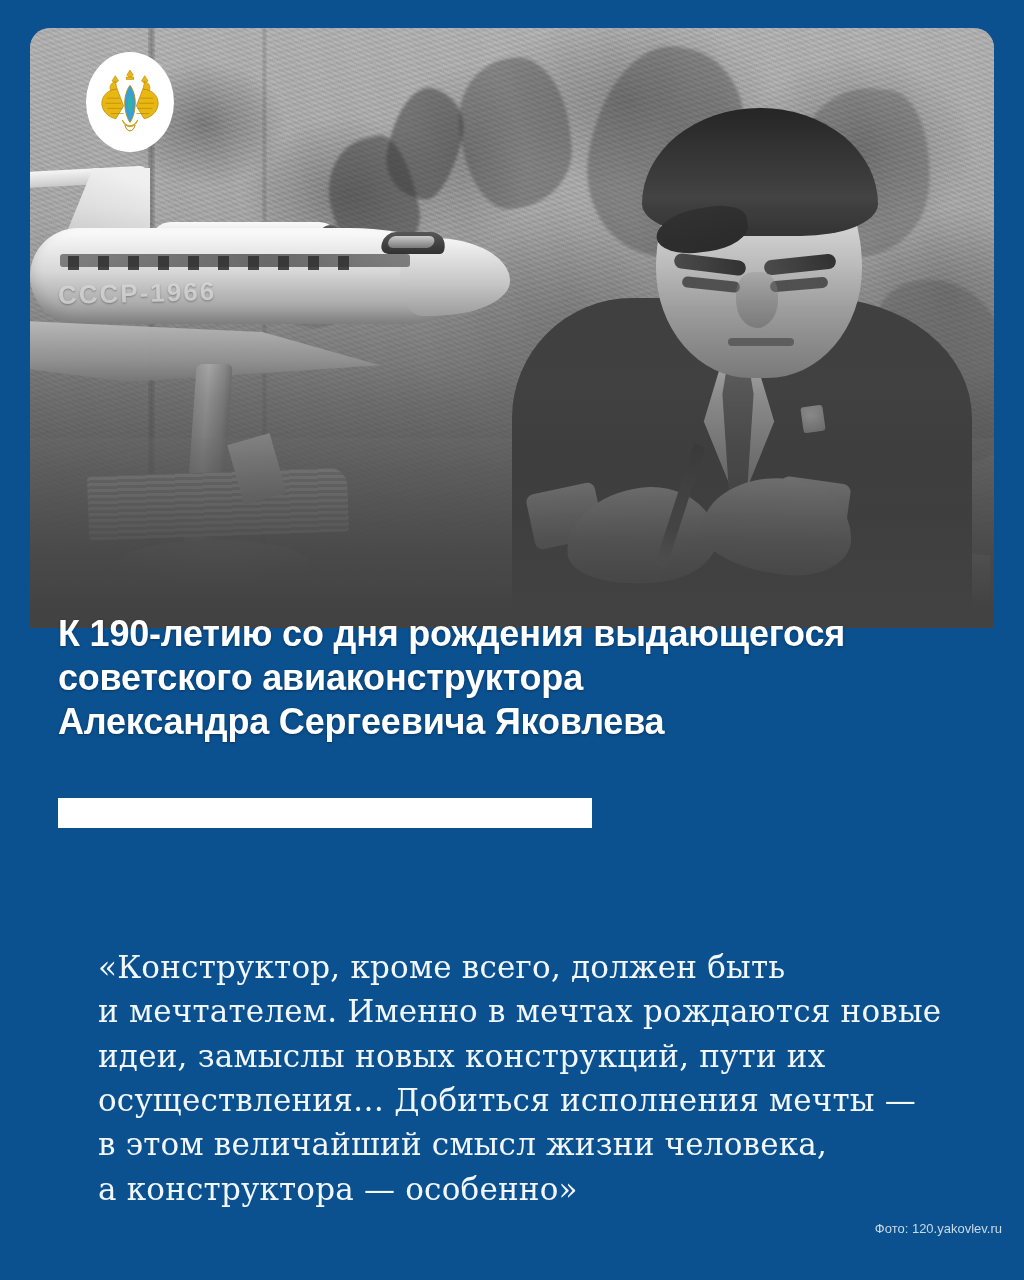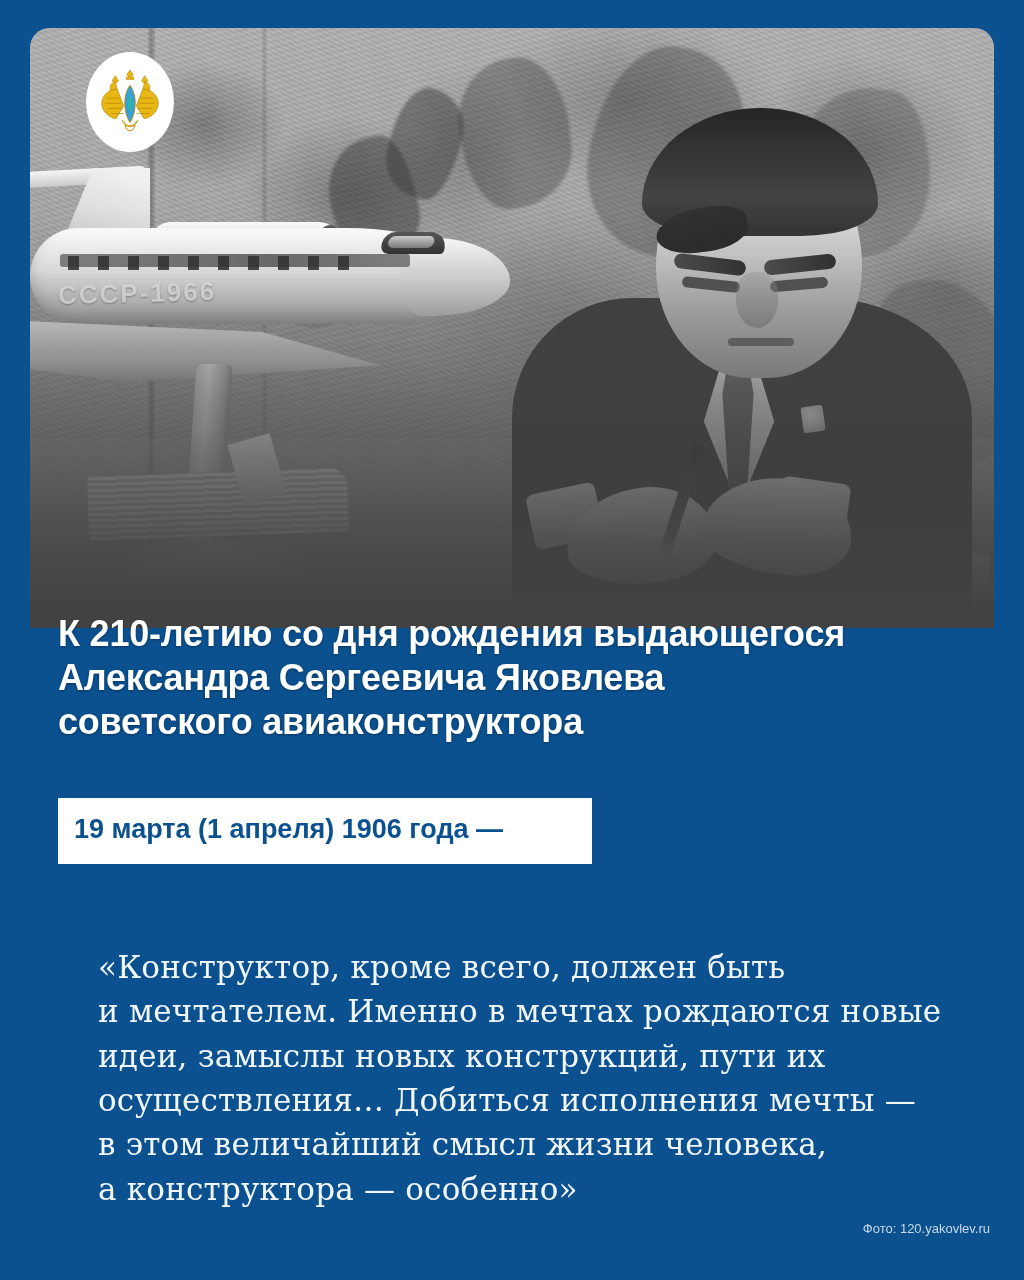--- a/index.html
+++ b/index.html
@@ -359,21 +359,21 @@
     font-size: 31px;
     line-height: 1.43;
     letter-spacing: .2px;
     z-index: 7;
   }
   .quote .ln { display: block; white-space: nowrap; }
 
   
   .credit {
     position: absolute;
-    right: 34px;
+    right: 22px;
     top: 1222px;
     color: #c9d9e8;
     font: 400 13px/1 "Liberation Sans", sans-serif;
     z-index: 7;
   }
 </style>
 </head>
 <body>
 
 <div class="poster">
@@ -461,27 +461,26 @@
         <path d="M50 30 C44 38 41 50 42 62 C43 74 46 82 50 88 C54 82 57 74 58 62 C59 50 56 38 50 30 Z" fill="#37a0d8" stroke="#b98a06" stroke-width="1.4"></path>
         <path d="M50 44 C47 50 46 58 47 66 L50 72 L53 66 C54 58 53 50 50 44 Z" fill="#2fb3a7"></path>
 
         <path d="M38 84 C44 96 56 96 62 84 C58 98 42 98 38 84 Z" fill="#e8b713" stroke="#b98a06" stroke-width="1.1"></path>
         <path d="M42 92 C46 104 54 104 58 92 C56 104 44 104 42 92 Z" fill="#e8b713" stroke="#b98a06" stroke-width="1"></path>
       </g>
     </svg>
   </div>
 
   <div class="headline">
-    <span class="ln">К 210-летию со дня рождения выдающегося</span>
+    <span class="ln">К 190-летию со дня рождения выдающегося</span>
+    <span class="ln">советского авиаконструктора</span>
     <span class="ln">Александра Сергеевича Яковлева</span>
-    <span class="ln">советского авиаконструктора</span>
   </div>
 
   <div class="date-chip">
-    <span class="ln">19 марта (1 апреля) 1906 года —</span>
   </div>
 
   <blockquote class="quote">
     <span class="ln">«Конструктор, кроме всего, должен быть</span>
     <span class="ln">и мечтателем. Именно в мечтах рождаются новые</span>
     <span class="ln">идеи, замыслы новых конструкций, пути их</span>
     <span class="ln">осуществления… Добиться исполнения мечты —</span>
     <span class="ln">в этом величайший смысл жизни человека,</span>
     <span class="ln">а конструктора  —  особенно»</span>
   </blockquote>

